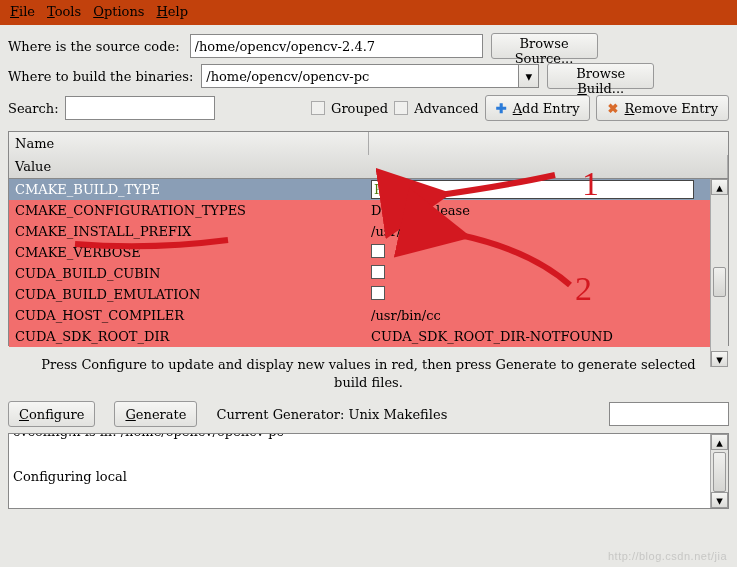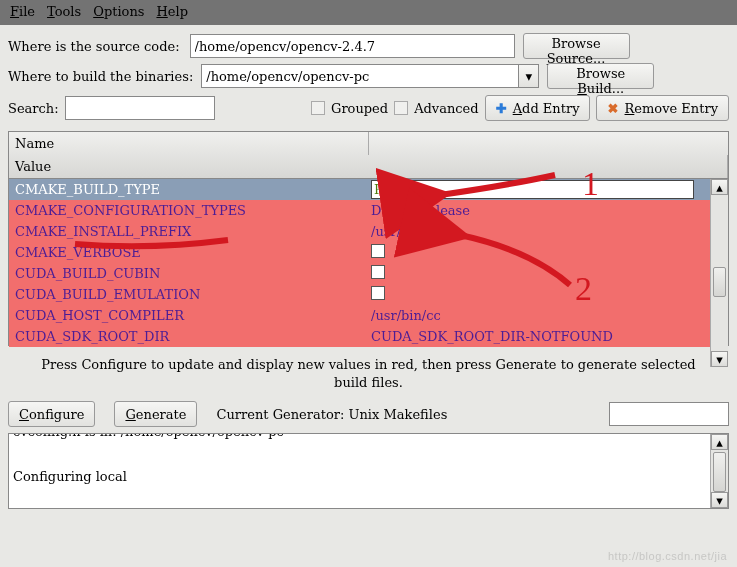--- a/index.html
+++ b/index.html
@@ -10,41 +10,41 @@
   color: #000;
   width: 737px;
   height: 567px;
   overflow: hidden;
   position: relative;
 }
 .menubar {
   display: flex;
   gap: 12px;
   padding: 4px 10px 6px 10px;
-  background: #737373;
+  background: #c2410c;
 }
 .menubar span { cursor: pointer; }
 .underline { text-decoration: underline; }
 .form-area { padding: 4px 8px; }
 .row {
   display: flex;
   align-items: center;
   gap: 8px;
   margin: 4px 0;
 }
 .row label { white-space: nowrap; }
 input[type="text"], select.combo {
   height: 24px;
   padding: 2px 4px;
   border: 1px solid #888;
   background: #fff;
   font-family: inherit;
   font-size: 13px;
 }
-.src-input { width: 325px; margin-left: 2px; }
+.src-input { width: 293px; margin-left: 2px; }
 .bin-input { width: 318px; }
 .search-input { width: 150px; }
 .btn {
   height: 26px;
   padding: 2px 10px;
   border: 1px solid #999;
   background: linear-gradient(#f6f6f4, #e2e2df);
   font-family: inherit;
   font-size: 13px;
   cursor: pointer;
@@ -91,21 +91,21 @@
 .trow .cval { flex:1; padding-left:2px; }
 .selected-row { background:#8a9eb6; color:#fff; }
 .selected-row .cval-box {
   background:#fff; color:#4d7c0f;
   border:1px solid #444;
   height:19px;
   padding:0 2px;
   width:323px;
   display:flex; align-items:center;
 }
-.red-row { background:#f26e6d; color:#4c1d95; }
+.red-row { background:#f26e6d; color:#000000; }
 .tiny-check {
   width:14px; height:14px;
   border:1px solid #555;
   background:#fff;
   display:inline-block;
 }
 .scrollbar-v {
   position:absolute; right:0; top:0; bottom:0;
   width:18px;
   border-left:1px solid #aaa;

